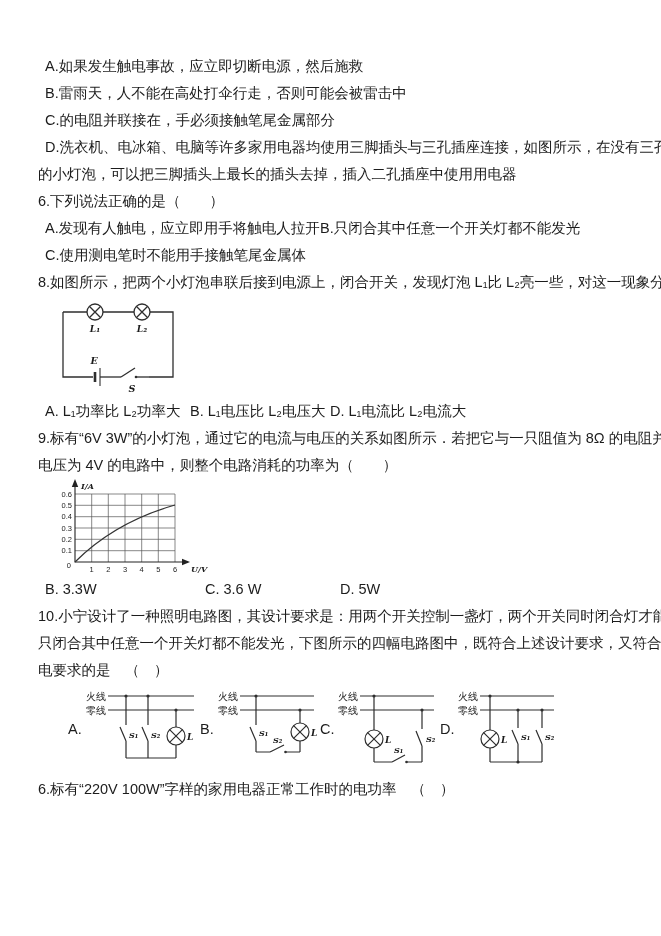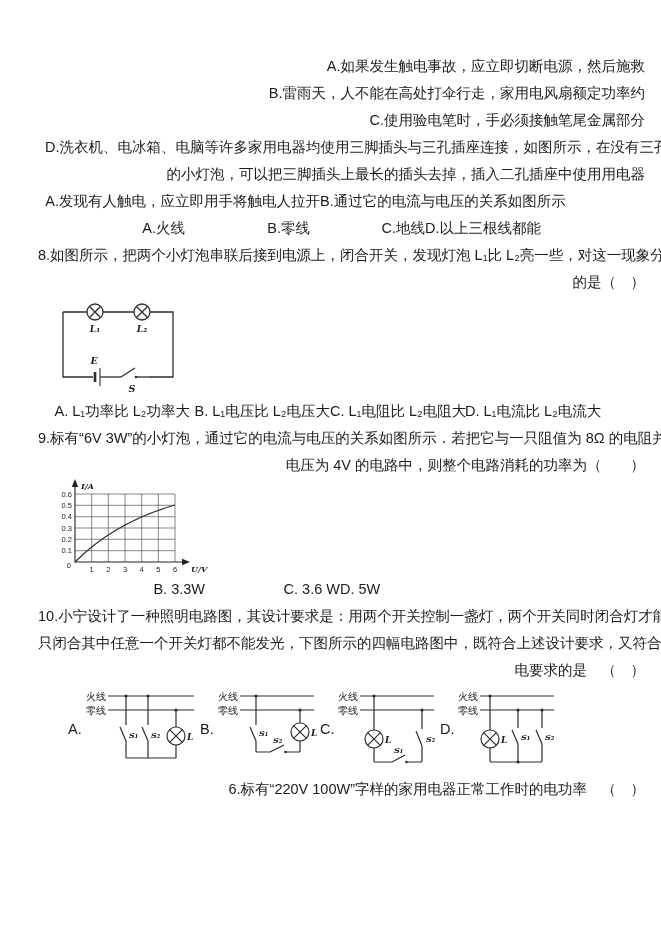--- a/index.html
+++ b/index.html
@@ -3,21 +3,21 @@
 <meta charset="utf-8">
 <style>
   html,body { margin:0; padding:0; background:#ffffff; }
   .page {
     position:relative; width:661px; height:936px; overflow:hidden;
     box-sizing:border-box; padding:53px 16px 0 38px;
     background:#ffffff; color:#1c1c1c;
     font-family:"Liberation Sans","DejaVu Sans",sans-serif;
     font-size:14.5px;
   }
-  .line { line-height:27px; white-space:nowrap;text-align:right; }
+  .line { line-height:27px; white-space:nowrap; }
   .opt { padding-left:7px; }
   .row { display:flex; }
   .row span { display:inline-block; }
   .w275{width:275px} .w140{width:140px} .w125{width:125px} .w115{width:115px}
   .w145{width:145px} .w135b{width:140px} .w135{width:135px}
   .w130{width:130px} .w160{width:160px}
   .fig8 { height:102px; margin-left:17px; }
   .graph { height:97px; margin-left:2px; }
   .circuits { display:flex; align-items:flex-start; height:92px; margin-left:30px; }
   .clabel { width:18px; padding-top:37px; flex:none; }
@@ -25,41 +25,36 @@
   svg text { font-family:"Liberation Sans","DejaVu Sans",sans-serif; }
   svg .comp { font-family:"DejaVu Serif","Liberation Serif",serif; font-style:italic; font-weight:bold; }
   svg .cjk { font-size:10px; fill:#1c1c1c; }
 </style>
 </head>
 <body>
 
 <div class="page">
 
   <div class="line opt">A.如果发生触电事故，应立即切断电源，然后施救</div>
-  <div class="line opt">B.雷雨天，人不能在高处打伞行走，家用电风扇额定功率约</div>
-  <div class="line opt">C.使用验电笔时，手必须接触笔尾金属部分</div>
+  <div class="line opt">B.雷雨天，人不能在高处打伞行走，否则可能会被雷击中</div>
+  <div class="line opt">C.的电阻并联接在，手必须接触笔尾金属部分</div>
   <div class="line opt">D.洗衣机、电冰箱、电脑等许多家用电器均使用三脚插头与三孔插座连接，如图所示，在没有三孔插座</div>
   <div class="line">的小灯泡，可以把三脚插头上最长的插头去掉，插入二孔插座中使用用电器</div>
 
+  <div class="line">6.下列说法正确的是（　　）</div>
   <div class="line opt row">
     <span class="w275">A.发现有人触电，应立即用手将触电人拉开</span>
-    <span>B.通过它的电流与电压的关系如图所示</span>
-  </div>
-  <div class="line opt row">
-  </div>
-
-  <div class="line opt row">
-    <span class="w140">A.火线</span>
-    <span class="w125">B.零线</span>
-    <span class="w115">C.地线</span>
-    <span>D.以上三根线都能</span>
-  </div>
+    <span>B.只闭合其中任意一个开关灯都不能发光</span>
+  </div>
+  <div class="line opt row">
+    <span class="w275">C.使用测电笔时不能用手接触笔尾金属体</span>
+  </div>
+
 
   <div class="line">8.如图所示，把两个小灯泡串联后接到电源上，闭合开关，发现灯泡 L₁比 L₂亮一些，对这一现象分析错误</div>
-  <div class="line">的是（　）</div>
 
   <div class="fig8">
     <svg width="140" height="102" viewBox="0 0 140 102">
       <g stroke="#2e2e2e" stroke-width="1.3" fill="none">
 
         <path d="M8,16 H118 V81 H94"></path>
         <path d="M8,16 V81 H38"></path>
 
         <path d="M40,76 V86" stroke-width="2.6"></path>
         <path d="M45,72 V90" stroke-width="1.1"></path>
@@ -77,21 +72,20 @@
       <text class="comp" x="40" y="36" font-size="9" text-anchor="middle" fill="#1c1c1c">L₁</text>
       <text class="comp" x="87" y="36" font-size="9" text-anchor="middle" fill="#1c1c1c">L₂</text>
       <text class="comp" x="39" y="68" font-size="9.5" text-anchor="middle" fill="#1c1c1c">E</text>
       <text class="comp" x="77" y="96" font-size="9.5" text-anchor="middle" fill="#1c1c1c">S</text>
     </svg>
   </div>
 
   <div class="line opt row">
     <span class="w145">A. L₁功率比 L₂功率大</span>
     <span class="w135b">B. L₁电压比 L₂电压大</span>
-    <span class="w135">C. L₁电阻比 L₂电阻大</span>
     <span>D. L₁电流比 L₂电流大</span>
   </div>
 
   <div class="line">9.标有“6V 3W”的小灯泡，通过它的电流与电压的关系如图所示．若把它与一只阻值为 8Ω 的电阻并联接在</div>
   <div class="line">电压为 4V 的电路中，则整个电路消耗的功率为（　　）</div>
 
   <div class="graph">
     <svg width="172" height="97" viewBox="0 0 172 97">
 
       <g stroke="#555" stroke-width="0.7" fill="none">

